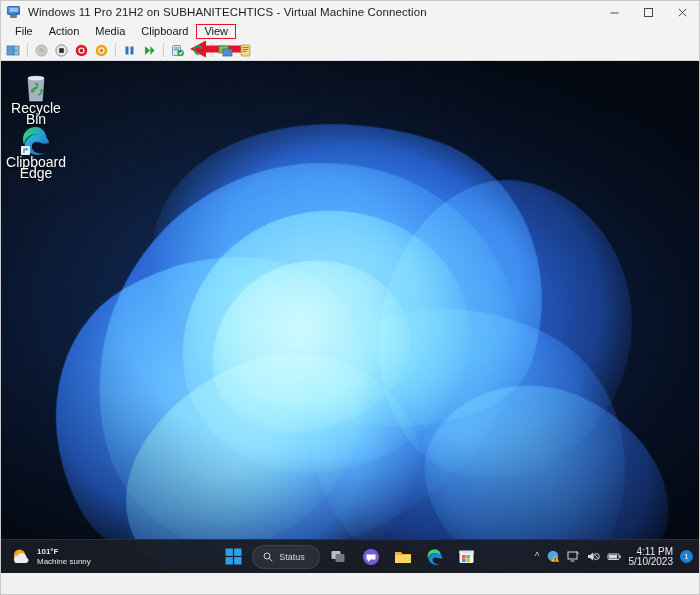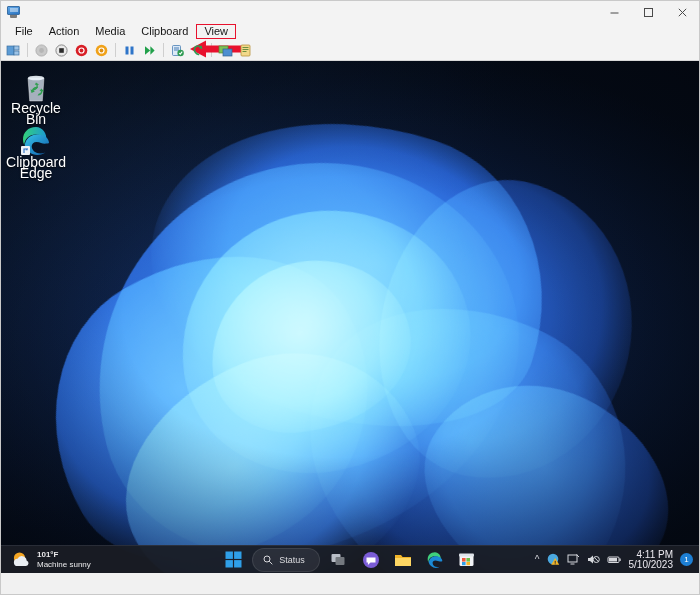--- a/index.html
+++ b/index.html
@@ -153,21 +153,21 @@
     color: #fff;
     font-size: 14px;
     line-height: 11px;
     text-shadow: 0 1px 2px rgba(0,0,0,.9);
   }
   .deskicon .glyph { height: 34px; display: flex; align-items: flex-end; justify-content: center; }
 
   
   .taskbar {
     position: absolute; left: 0; bottom: 0;
-    width: 698px; height: 28px;
+    width: 698px; height: 34px;
     background: rgba(26,29,36,.94);
     display: flex; align-items: center;
     border-top: 1px solid rgba(120,130,150,.18);
   }
   .weather {
     display: flex; align-items: center;
     gap: 6px; margin-left: 10px;
   }
   .weather .txt { color: #e8e8ea; font-size: 8px; line-height: 10px; }
   .weather .txt b { font-weight: bold; display: block; font-size: 8px; }
@@ -225,20 +225,21 @@
 </head>
 <body>
 
 <div id="vmwindow">
 
   <div class="titlebar">
     <div class="tb-icon">
       <div class="mon"></div>
         <div class="base"></div>
     </div>
+    <div class="tb-title">Windows 11 Pro 21H2 on SUBHANITECHTICS - Virtual Machine Connection</div>
 
     <div class="winctrls">
       <div class="winctrl">
         <svg width="11" height="11" viewBox="0 0 11 11">
             <line x1="1.5" y1="6" x2="9.5" y2="6" stroke="#4a4a4a" stroke-width="1"></line>
           </svg>
       </div>
       <div class="winctrl">
         <svg width="11" height="11" viewBox="0 0 11 11">
             <rect x="1.5" y="1.5" width="8" height="8" fill="none" stroke="#4a4a4a" stroke-width="1"></rect>

